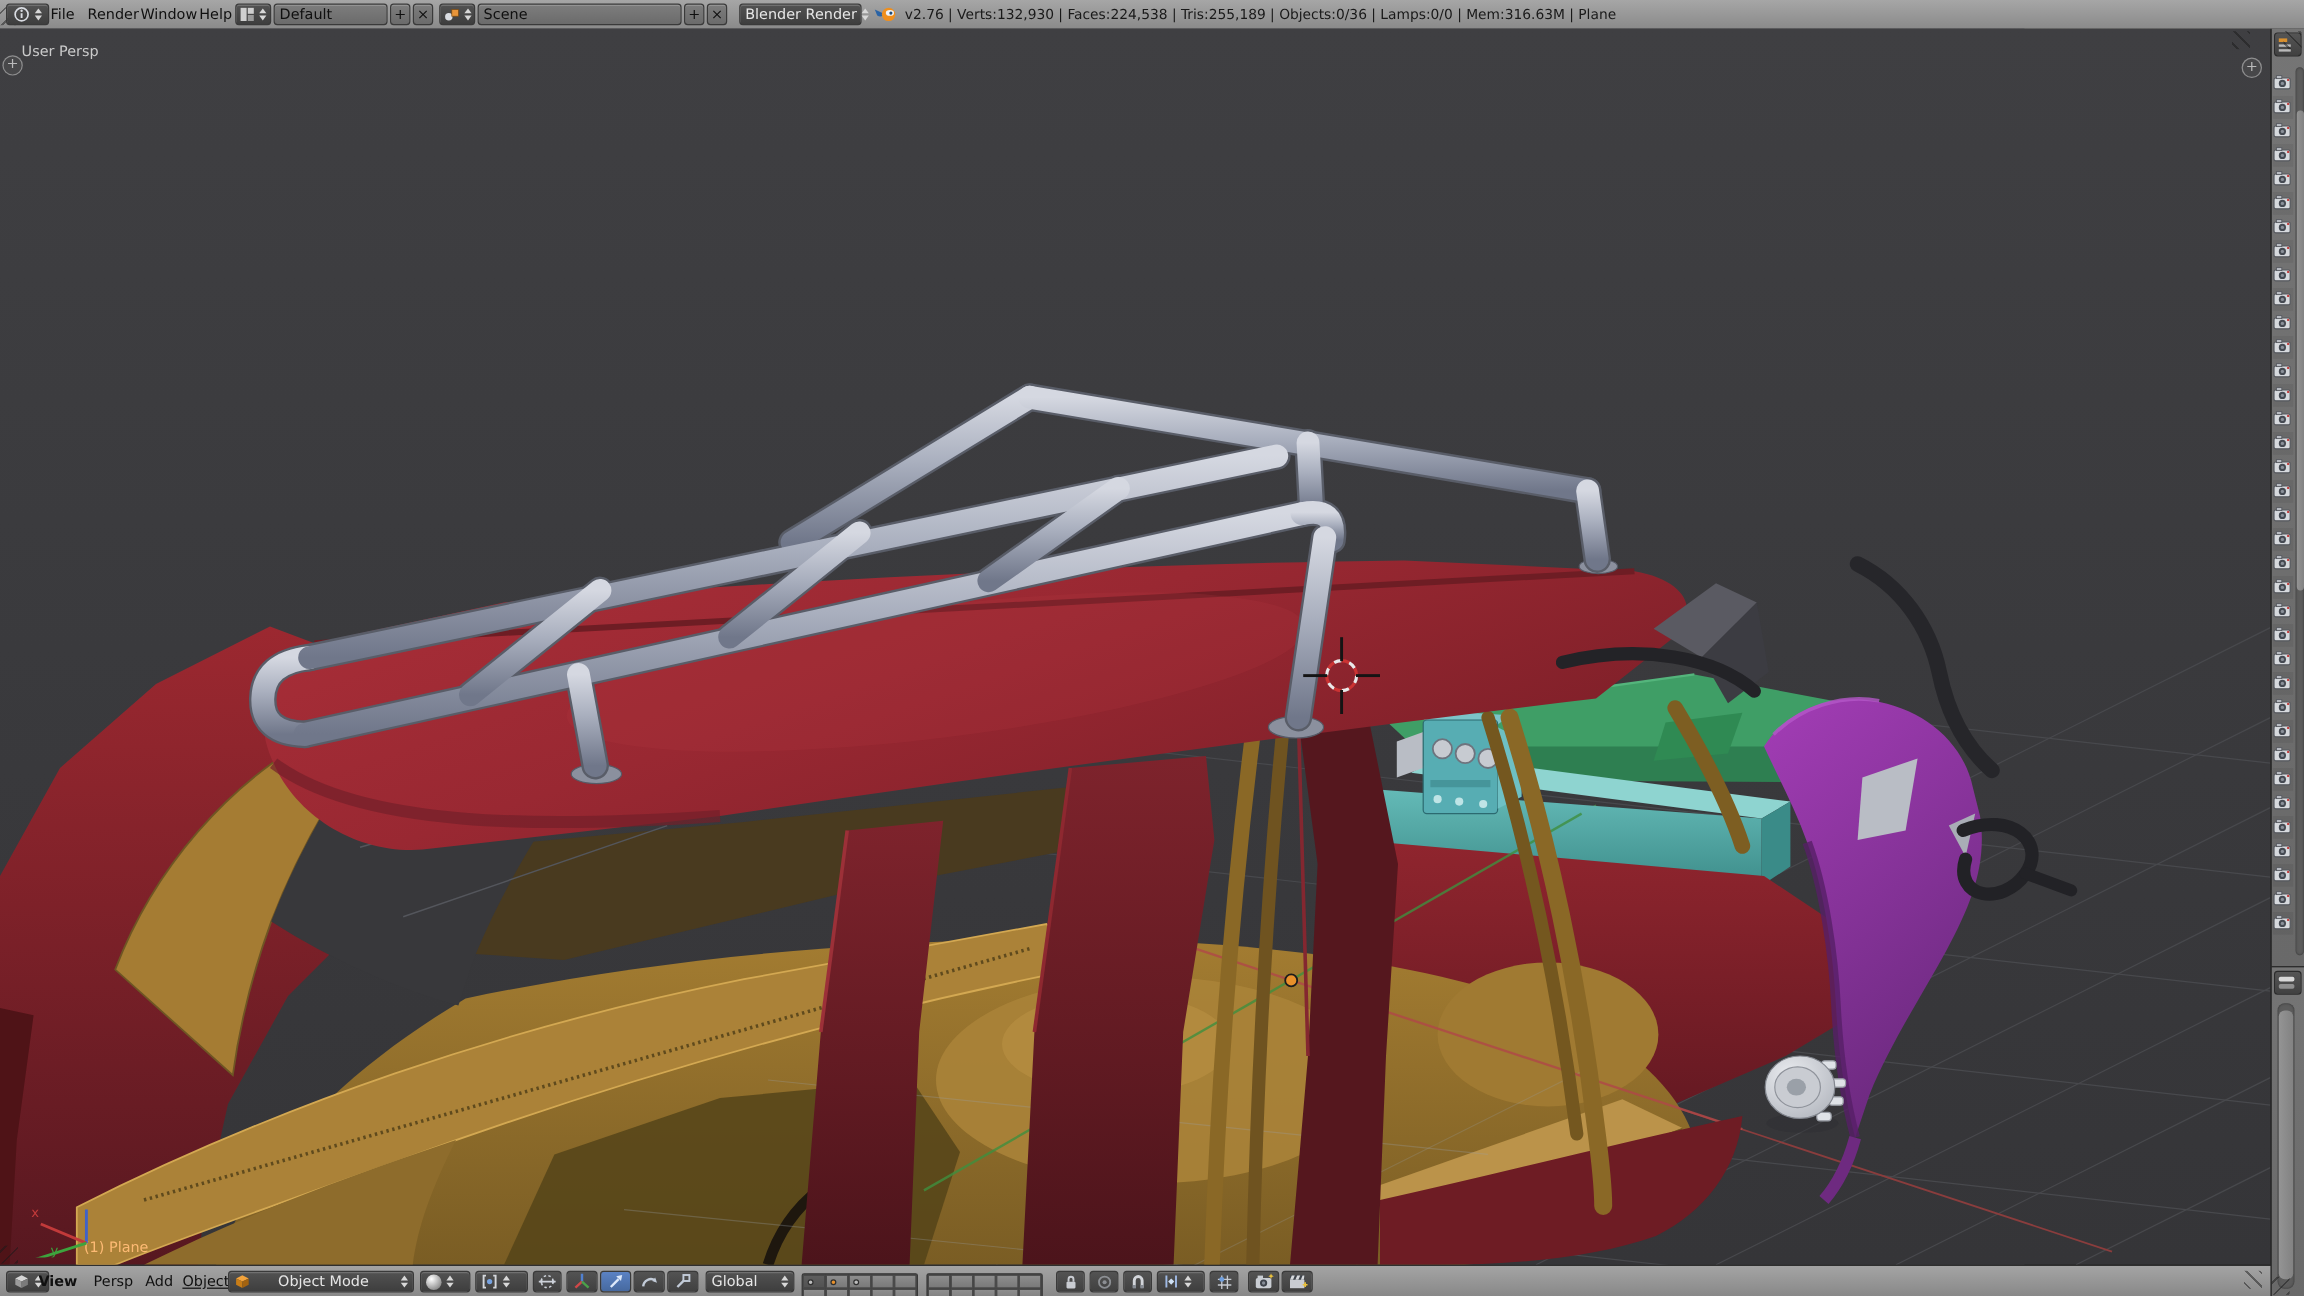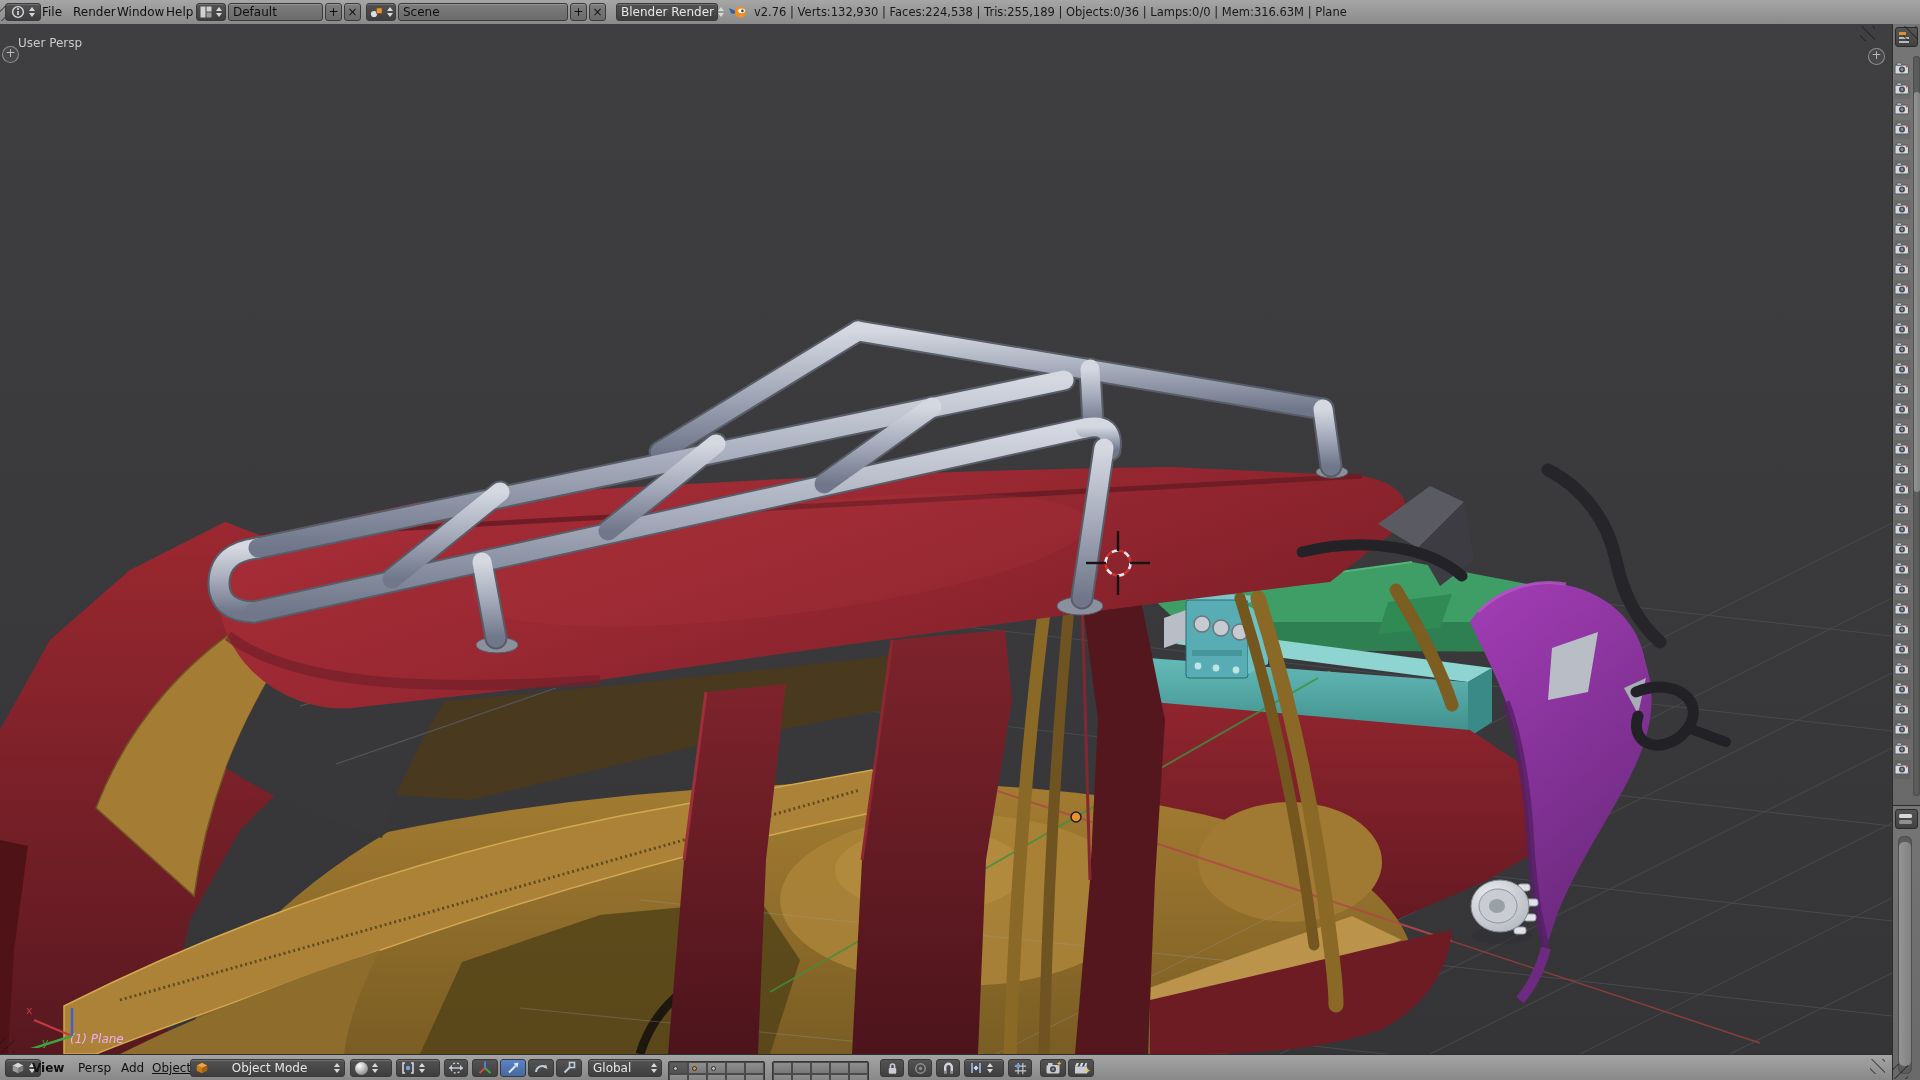--- a/index.html
+++ b/index.html
@@ -345,21 +345,21 @@
         <g stroke="#141414" stroke-width="2.4">
           <line x1="1118" y1="531" x2="1118" y2="551"></line>
             <line x1="1118" y1="575" x2="1118" y2="595"></line>
           <line x1="1086" y1="563" x2="1106" y2="563"></line>
             <line x1="1130" y1="563" x2="1150" y2="563"></line>
         </g>
       </g>
     </svg>
 
     <span class="vp-label" style="left:18px;top:12px;color:#cbcbcb;">User Persp</span>
-    <span class="vp-label" style="left:70px;top:1008px;color:#f0abfc;font-style:italic;">(1) Plane</span>
+    <span class="vp-label" style="left:70px;top:1008px;color:#fdba74;">(1) Plane</span>
     <div class="vp-plus" style="left:2px;top:22px;">+</div>
     <div class="vp-plus" style="left:1868px;top:24px;">+</div>
 
     <svg style="position:absolute;left:8px;top:968px;" width="100" height="56" viewBox="0 0 100 56">
       <line x1="64" y1="44" x2="64" y2="16" stroke="#3f62c8" stroke-width="2.4"></line>
       <line x1="64" y1="44" x2="26" y2="28" stroke="#c23a3a" stroke-width="2.4"></line>
       <line x1="64" y1="44" x2="20" y2="58" stroke="#3da33d" stroke-width="2.4"></line>
       <text x="18" y="22" font-size="11" fill="#c23a3a">x</text>
       <text x="34" y="54" font-size="11" fill="#3da33d">y</text>
     </svg>

